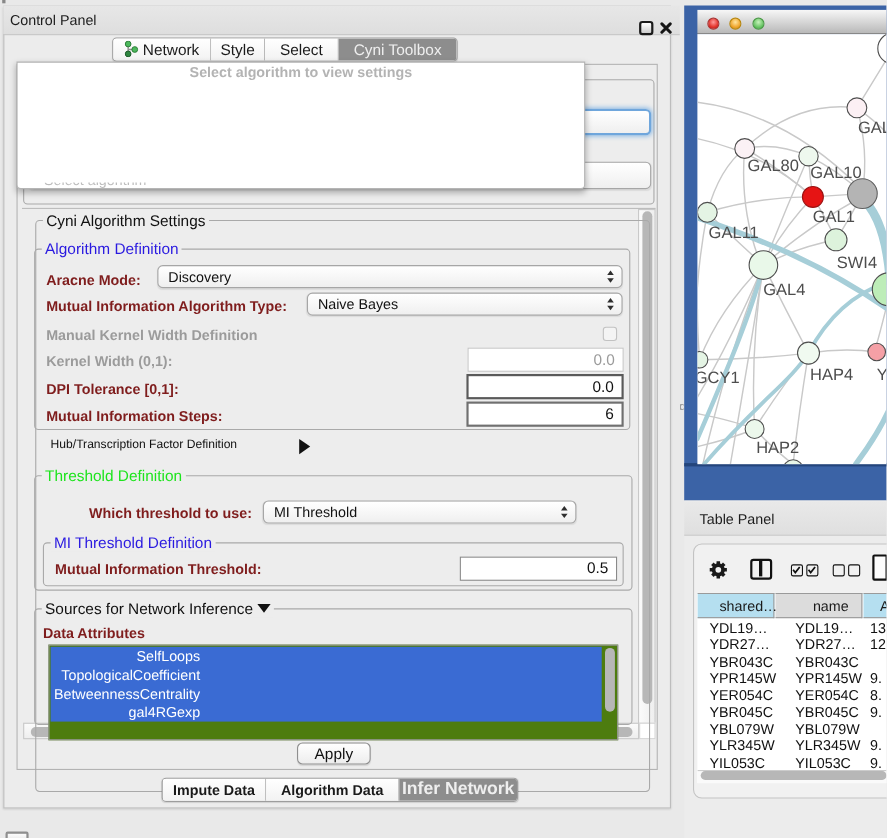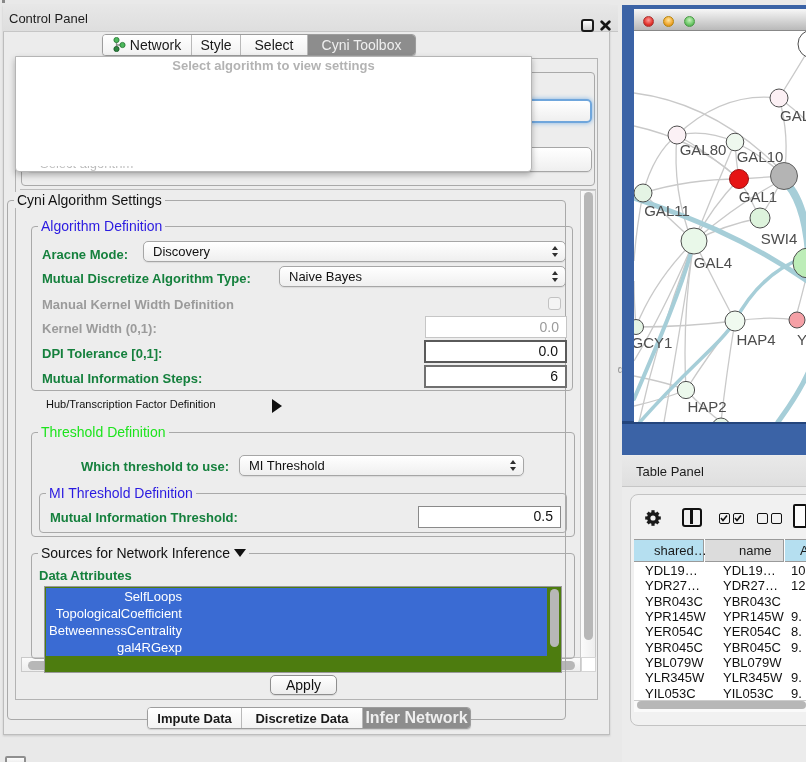--- a/index.html
+++ b/index.html
@@ -19,21 +19,21 @@
 #toptabs { left:86px; top:34px;margin-left:16px; }
 #bottabs { left:147px; top:707px; }
 
 #content { left:15px; top:58px; width:583px; height:642px; background:#ededed; border:1px solid #b3b3b3; }
 
 .grp { position:absolute; border:1px solid #a9a9a9; border-radius:4px; }
 .grp > .gt { position:absolute; top:-9px; left:6px; background:#ededed; padding:0 3px; font-size:14px; line-height:16px; color:#111; white-space:nowrap; }
 .gt.blue { color:#2a1ae0; }
 .gt.green { color:#1de41d; }
 
-.lb { position:absolute; font-size:13px; font-weight:bold; color:#15803d; white-space:nowrap; }
+.lb { position:absolute; font-size:13px; font-weight:bold; color:#7f1d1d; white-space:nowrap; }
 .lb.dis { color:#9b9b9b; }
 .plain { position:absolute; font-size:11px; color:#111; white-space:nowrap; }
 
 .combo { position:absolute; height:21px; border:1px solid #a6a6a6; border-radius:5px; background:linear-gradient(#ffffff,#efefef); font-size:13px; color:#111; line-height:19px; padding-left:9px; box-shadow:0 1px 1px rgba(0,0,0,0.08); }
 .combo .arr { position:absolute; right:6px; top:3px; width:7px; height:13px; }
 .combo .arr:before { content:""; position:absolute; left:0px; top:1px; border-left:3.5px solid transparent; border-right:3.5px solid transparent; border-bottom:4.5px solid #2e2e2e; }
 .combo .arr:after { content:""; position:absolute; left:0px; bottom:1px; border-left:3.5px solid transparent; border-right:3.5px solid transparent; border-top:4.5px solid #2e2e2e; }
 
 .fld { position:absolute; background:#fff; font-size:14px; color:#111; text-align:right; padding-right:7px; }
 
@@ -76,30 +76,30 @@
 <div class="combo" style="left:26px;top:99px;width:566px;height:24px;border:2px solid #6fa6dc;box-shadow:0 0 5px #7fb2e2;"></div>
 <div class="combo" style="left:26px;top:147px;width:566px;height:25px;"></div>
 
 <div class="abs" style="left:20px;top:189px;width:576px;height:1px;background:#bdbdbd;"></div>
 <div class="abs" style="left:580px;top:190px;width:16px;height:468px;background:linear-gradient(90deg,#fbfbfb,#eee);border:1px solid #c9c9c9;"></div>
 <div class="sbthumbV" style="left:584px;top:192px;width:9px;height:448px;"></div>
 <div class="abs" style="left:21px;top:657px;width:560px;height:15px;background:linear-gradient(#fbfbfb,#eee);border:1px solid #c9c9c9;"></div>
 <div class="sbthumbH" style="left:28px;top:661px;width:547px;height:9px;"></div>
 <div class="abs" style="left:581px;top:657px;width:15px;height:15px;background:#fff;border:1px solid #d5d5d5;"></div>
 
-<div class="grp" style="left:7px;top:200px;width:559px;height:520px;">
+<div class="grp" style="left:32px;top:200px;width:559px;height:520px;">
     <span class="gt">Cyni Algorithm Settings</span>
   </div>
 
 <div class="grp" style="left:31px;top:226px;width:542px;height:165px;">
     <span class="gt blue">Algorithm Definition</span>
   </div>
 <div class="lb" style="left:42px;top:247px;">Aracne Mode:</div>
 <div class="combo" style="left:143px;top:241px;width:423px;">Discovery<span class="arr"></span></div>
-<div class="lb" style="left:42px;top:271px;">Mutual Discretize Algorithm Type:</div>
+<div class="lb" style="left:42px;top:271px;">Mutual Information Algorithm Type:</div>
 <div class="combo" style="left:279px;top:266px;width:287px;">Naive Bayes<span class="arr"></span></div>
 <div class="lb dis" style="left:42px;top:297px;">Manual Kernel Width Definition</div>
 <div class="abs" style="left:548px;top:297px;width:13px;height:13px;border:1px solid #c2c2c2;border-radius:3px;background:#f4f4f4;"></div>
 <div class="lb dis" style="left:42px;top:321px;">Kernel Width (0,1):</div>
 <div class="fld" style="left:425px;top:316px;width:142px;height:22px;border:1px solid #c6c6c6;color:#9b9b9b;line-height:20px;">0.0</div>
 <div class="lb" style="left:42px;top:346px;">DPI Tolerance [0,1]:</div>
 <div class="fld" style="left:424px;top:340px;width:143px;height:23px;border:2px solid #5a5a5a;line-height:19px;">0.0</div>
 <div class="lb" style="left:42px;top:371px;">Mutual Information Steps:</div>
 <div class="fld" style="left:424px;top:365px;width:143px;height:23px;border:2px solid #707070;line-height:19px;">6</div>
 
@@ -124,21 +124,21 @@
 <div class="abs" style="left:44px;top:586px;width:518px;height:87px;background:#4d7c0f;border:1px solid #999;overflow:hidden;text-align:right;">
   <div style="position:absolute;left:1px;top:1px;width:501px;height:68px;background:#3a6bd3;"></div>
   <div style="position:absolute;left:4px;top:1px;font-size:13px;line-height:17px;color:#fff;">SelfLoops<br>TopologicalCoefficient<br>BetweennessCentrality<br>gal4RGexp</div>
   <div class="sbthumbV" style="left:505px;top:2px;width:9px;height:58px;"></div>
 </div>
 
 <div class="abs" style="left:270px;top:675px;width:67px;height:20px;border:1px solid #8f8f8f;border-radius:5px;background:linear-gradient(#ffffff,#ededed);font-size:14px;color:#111;text-align:center;line-height:18px;box-shadow:0 1px 1px rgba(0,0,0,0.1);">Apply</div>
 
 <div class="abs seg" id="bottabs">
   <div style="width:94px;font-size:13px;font-weight:bold;">Impute Data</div>
-  <div style="width:121px;font-size:13px;font-weight:bold;">Discretize Data</div>
+  <div style="width:121px;font-size:13px;font-weight:bold;">Algorithm Data</div>
   <div class="sel" style="width:107px;font-size:16px;font-weight:bold;">Infer Network</div>
 </div>
 
 <div class="abs" style="left:15px;top:56px;width:517px;height:116px;background:#fff;border:1px solid #b5b5b5;border-radius:0 0 4px 4px;box-shadow:0 3px 6px rgba(0,0,0,0.28);">
   <div style="height:17px;text-align:center;font-size:13px;font-weight:bold;color:#b3b3b3;line-height:17px;">Select algorithm to view settings</div>
 </div>
 
 <div class="abs" style="left:40px;top:166px;width:168px;height:5px;overflow:hidden;opacity:0.3;">
     <span style="position:absolute;left:0;top:-10px;font-size:13px;color:#222;">Select algorithm discretization mode</span>
   </div>
@@ -269,21 +269,21 @@
 <div class="abs" style="left:793px;top:504px;width:14px;height:24px;border:2.5px solid #111;border-radius:2px;background:#fdfdfd;"></div>
 
 <div class="abs" style="left:634px;top:539px;width:172px;height:173px;background:#fff;overflow:hidden;" id="tbl">
   <div style="position:absolute;left:0;top:0;width:70px;height:23px;background:#b5dff0;border:1px solid #9a9a9a;border-left:none;"></div>
   <div style="position:absolute;left:71px;top:0;width:79px;height:23px;background:#dcdcdc;border:1px solid #9a9a9a;border-left:none;"></div>
   <div style="position:absolute;left:151px;top:0;width:61px;height:23px;background:#b5dff0;border:1px solid #9a9a9a;border-left:none;"></div>
   <span style="position:absolute;left:20px;top:4px;font-size:13px;color:#1a1a1a;">shared…</span>
   <span style="position:absolute;left:105px;top:4px;font-size:13px;color:#1a1a1a;">name</span>
   <span style="position:absolute;left:166px;top:4px;font-size:13px;color:#1a1a1a;">A</span>
   <div id="rows" style="position:absolute;left:0;top:24px;width:220px;font-size:13px;line-height:15.35px;color:#111;">
-    <div><span class="c1">YDL19…</span><span class="c2">YDL19…</span><span class="c3">10</span></div>
+    <div><span class="c1">YDL19…</span><span class="c2">YDL19…</span><span class="c3">13</span></div>
     <div><span class="c1">YDR27…</span><span class="c2">YDR27…</span><span class="c3">12</span></div>
     <div><span class="c1">YBR043C</span><span class="c2">YBR043C</span><span class="c3"></span></div>
     <div><span class="c1">YPR145W</span><span class="c2">YPR145W</span><span class="c3">9.</span></div>
     <div><span class="c1">YER054C</span><span class="c2">YER054C</span><span class="c3">8.</span></div>
     <div><span class="c1">YBR045C</span><span class="c2">YBR045C</span><span class="c3">9.</span></div>
     <div><span class="c1">YBL079W</span><span class="c2">YBL079W</span><span class="c3"></span></div>
     <div><span class="c1">YLR345W</span><span class="c2">YLR345W</span><span class="c3">9.</span></div>
     <div><span class="c1">YIL053C</span><span class="c2">YIL053C</span><span class="c3">9.</span></div>
   </div>
   <div style="position:absolute;left:0;top:161px;width:172px;height:12px;background:#fafafa;border-top:1px solid #ccc;"></div>

